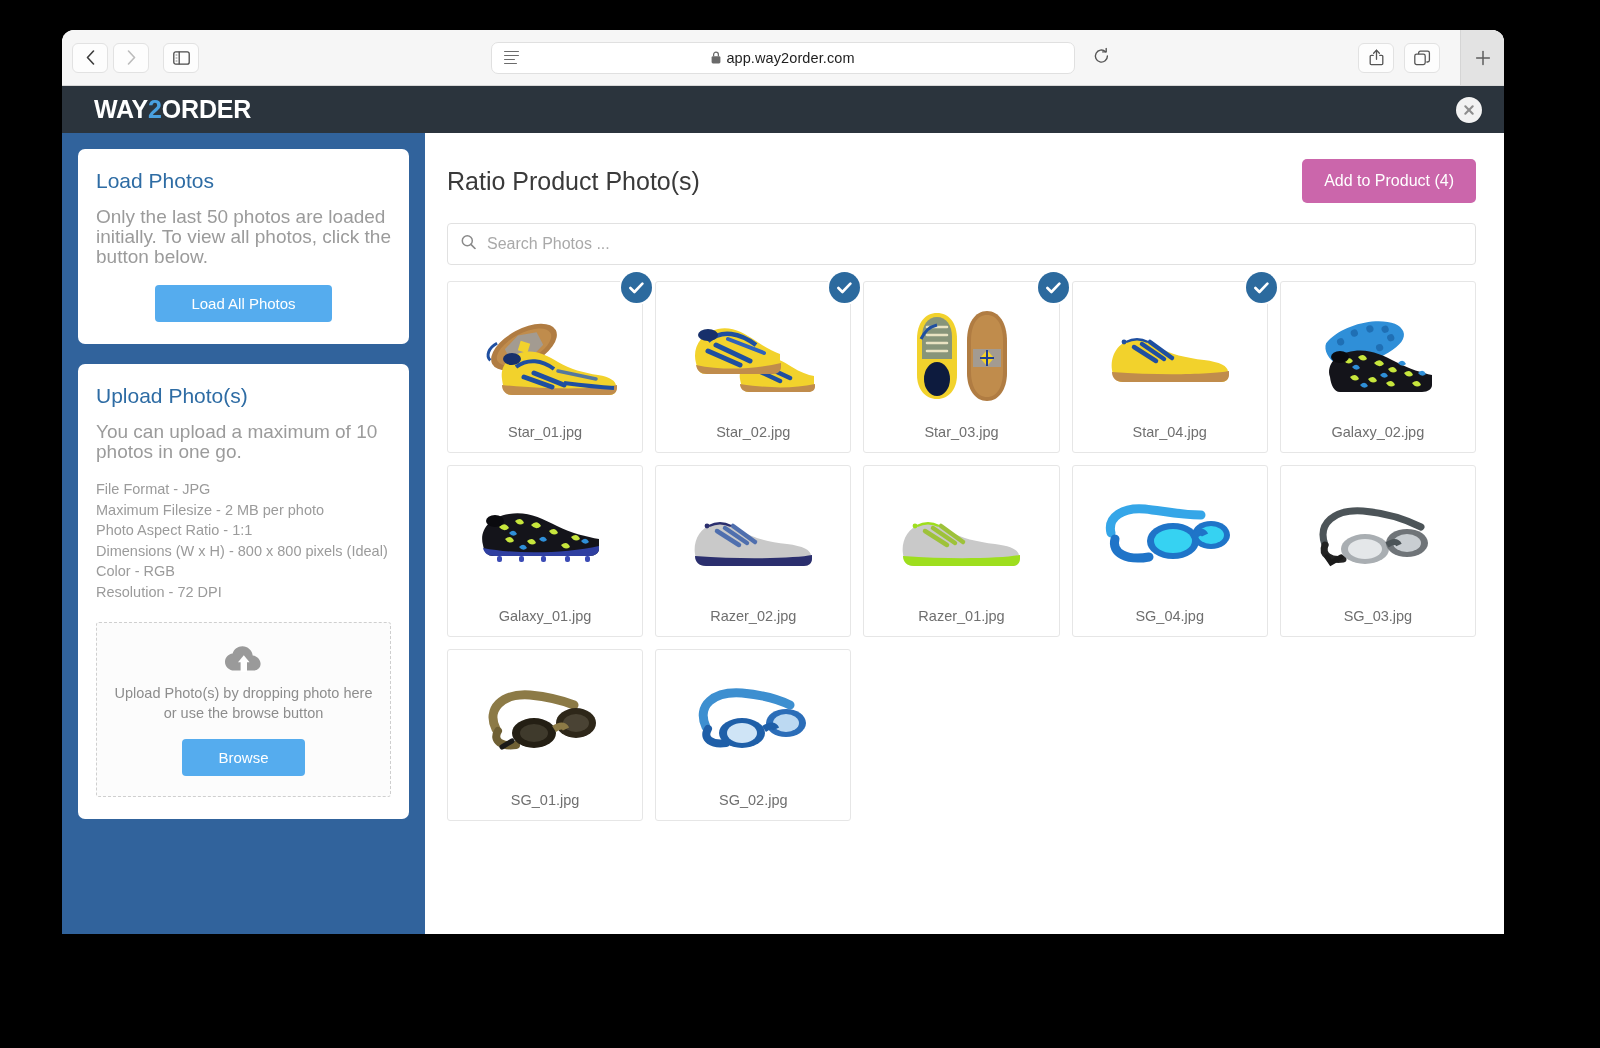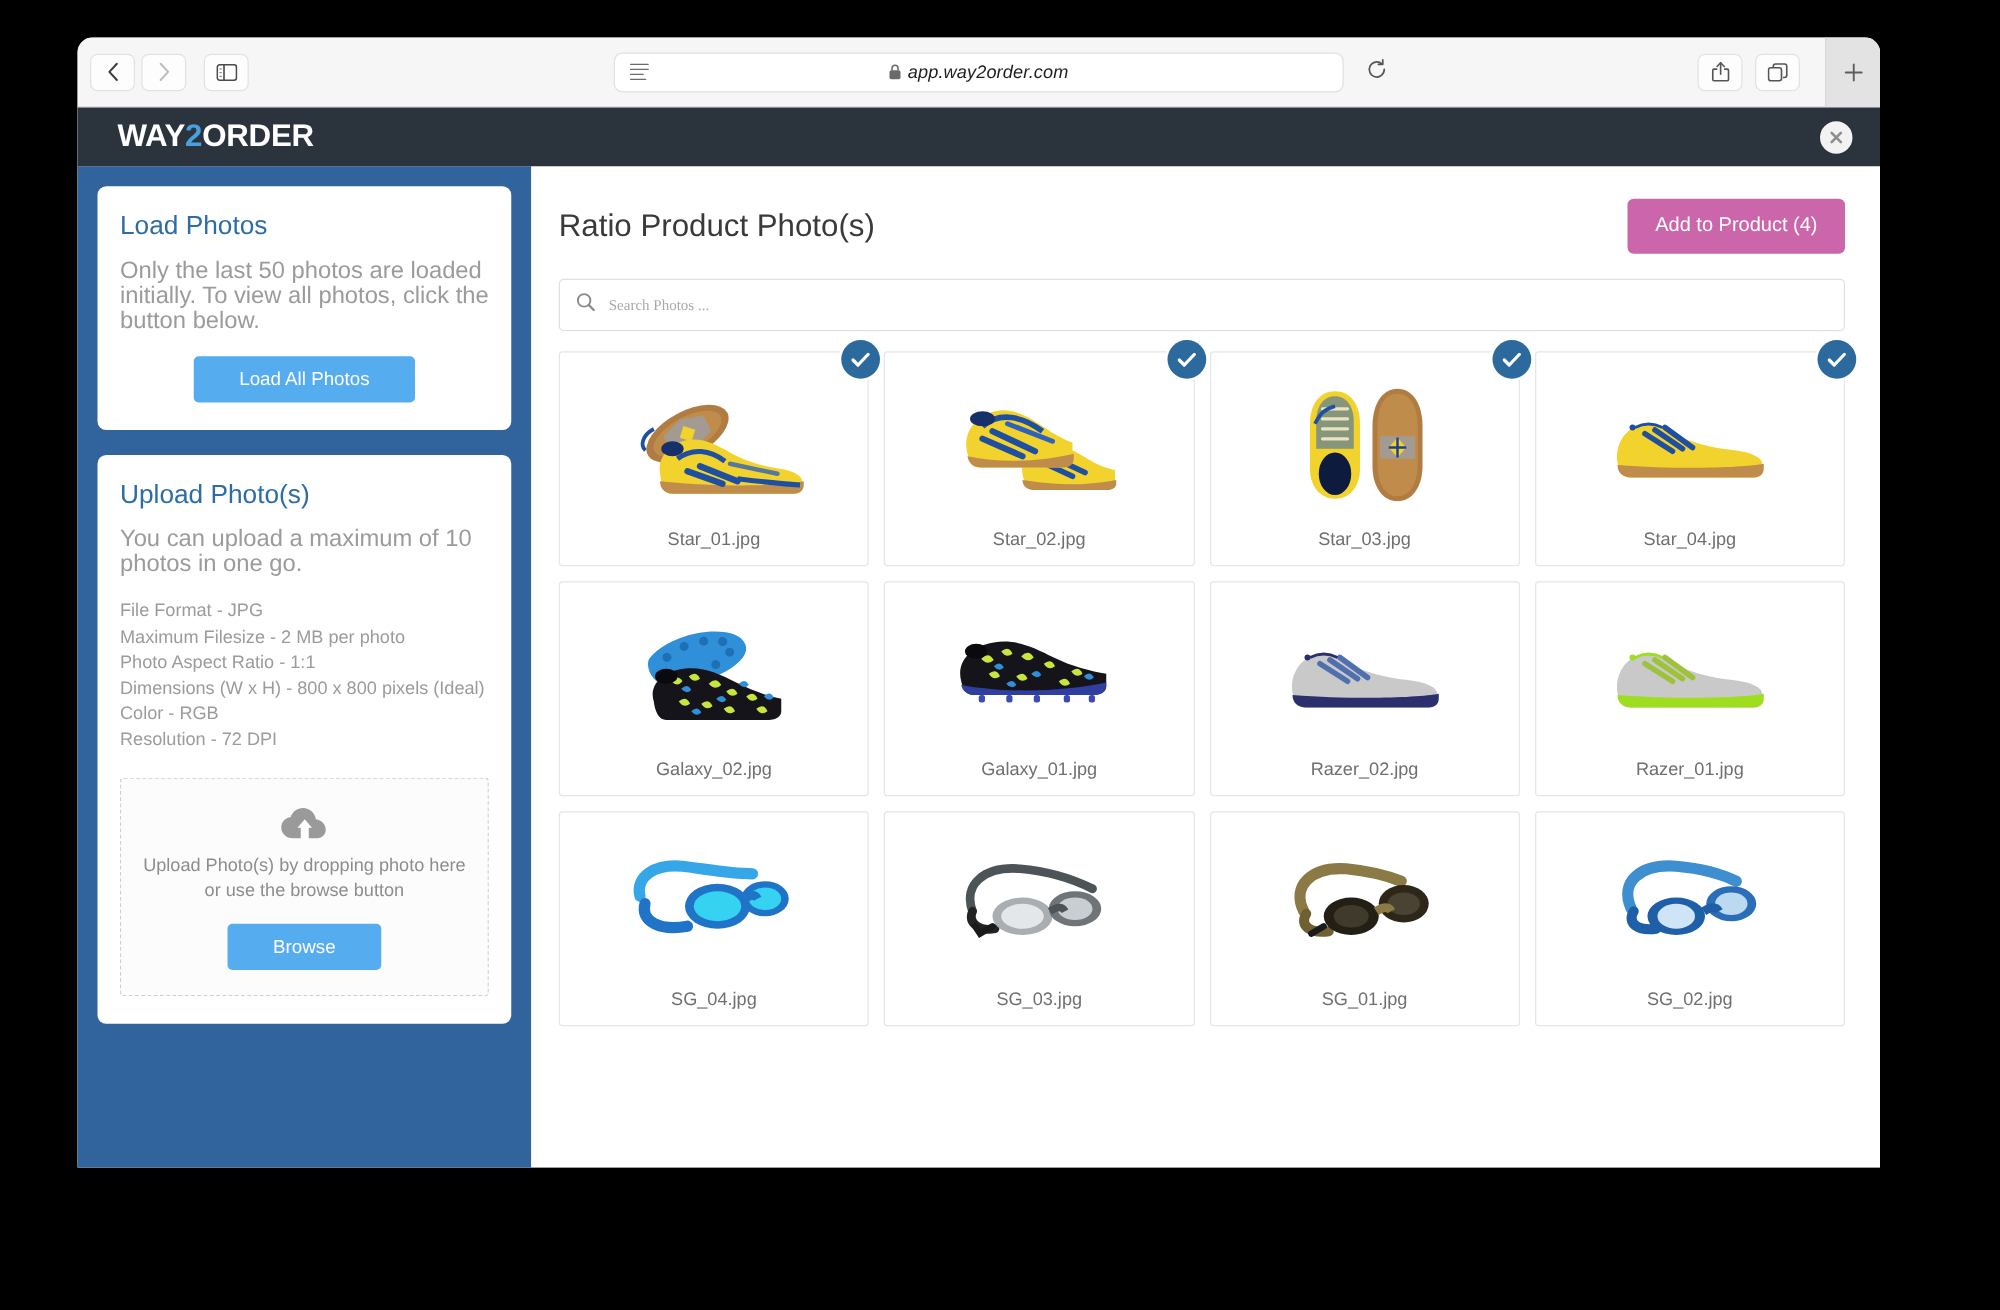--- a/index.html
+++ b/index.html
@@ -22,21 +22,20 @@
   }
 
   
   .toolbar {
     position: relative;
     height: 56px;
     background: #f6f6f6;
     border-bottom: 1px solid #d8d8d8;
     display: flex;
     align-items: center;
-    font-style: italic;
   }
   .tb-left { display: flex; align-items: center; gap: 5px; padding-left: 10px; }
   .tb-btn {
     width: 36px; height: 30px;
     background: #fdfdfd;
     border: 1px solid #e2e2e2;
     border-radius: 6px;
     display: flex; align-items: center; justify-content: center;
     color: #3d3d3d;
   }
@@ -212,32 +211,32 @@
     border: 1px solid #e1e1e1;
     border-radius: 4px;
     background: #fff;
     display: flex; align-items: center;
   }
   .search-icon { position: absolute; left: 13px; top: 50%; transform: translateY(-50%); color: #8a8a8a; }
   .search-box input {
     width: 100%; height: 100%;
     border: none; outline: none;
     padding-left: 39px;
-    font-size: 12px;
+    font-size: 16px;
     color: #555;
-    font-family: Liberation Serif, serif;
+    font-family: Liberation Sans, sans-serif;
     background: transparent;
   }
   .search-box input::placeholder { color: #a9a9a9; }
 
   
   .grid {
     margin-top: 16px;
     display: grid;
-    grid-template-columns: repeat(4, 1fr);
+    grid-template-columns: repeat(5, 1fr);
     gap: 12px;
   }
   .tile {
     position: relative;
     border: 1px solid #e6e6e6;
     border-radius: 3px;
     background: #fff;
     height: 172px;
     display: flex; flex-direction: column;
     cursor: pointer;

